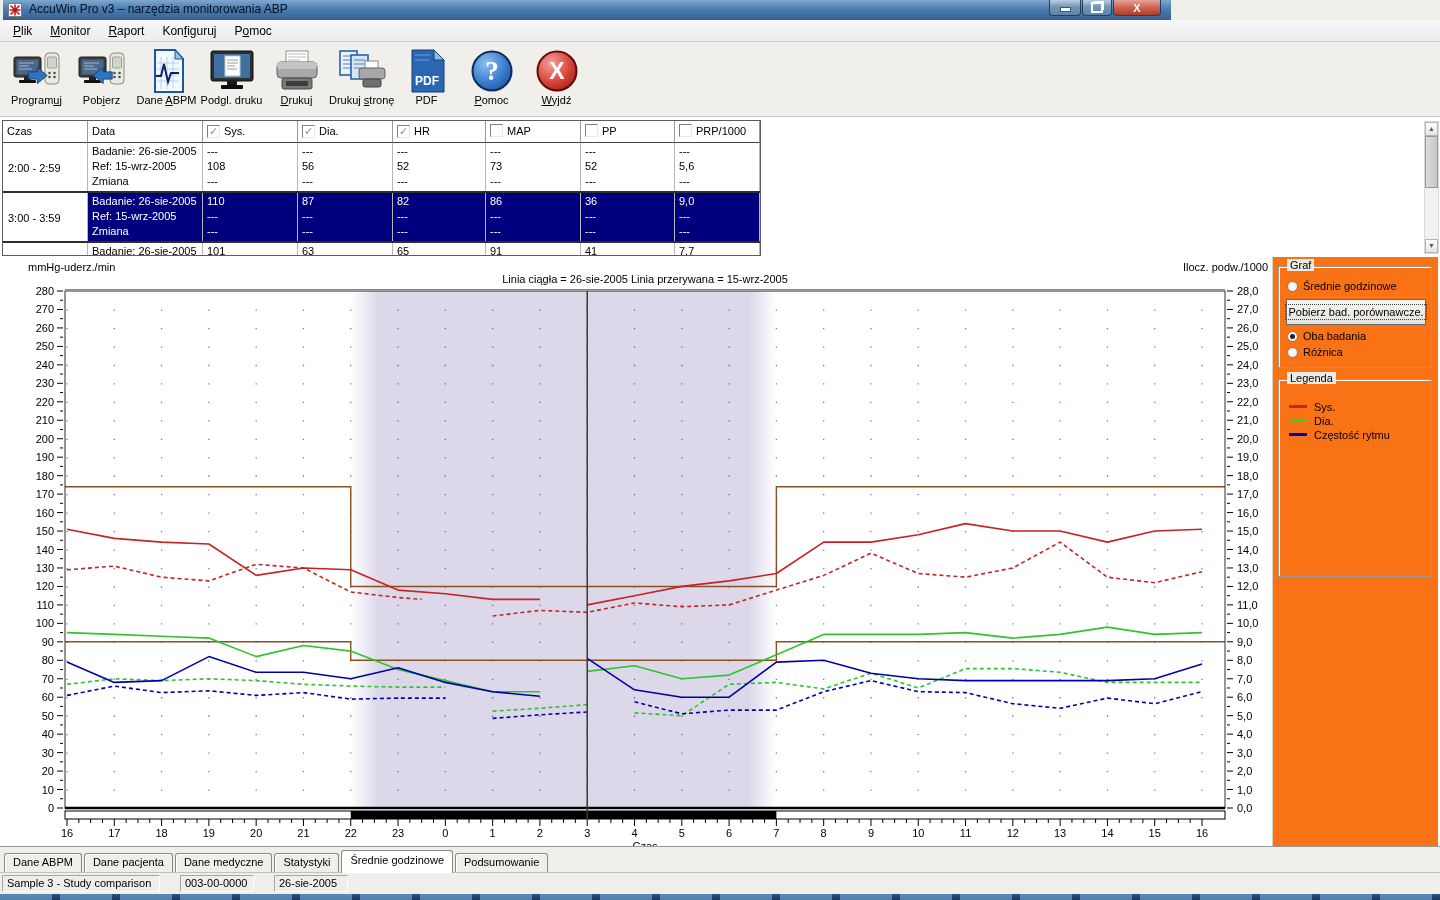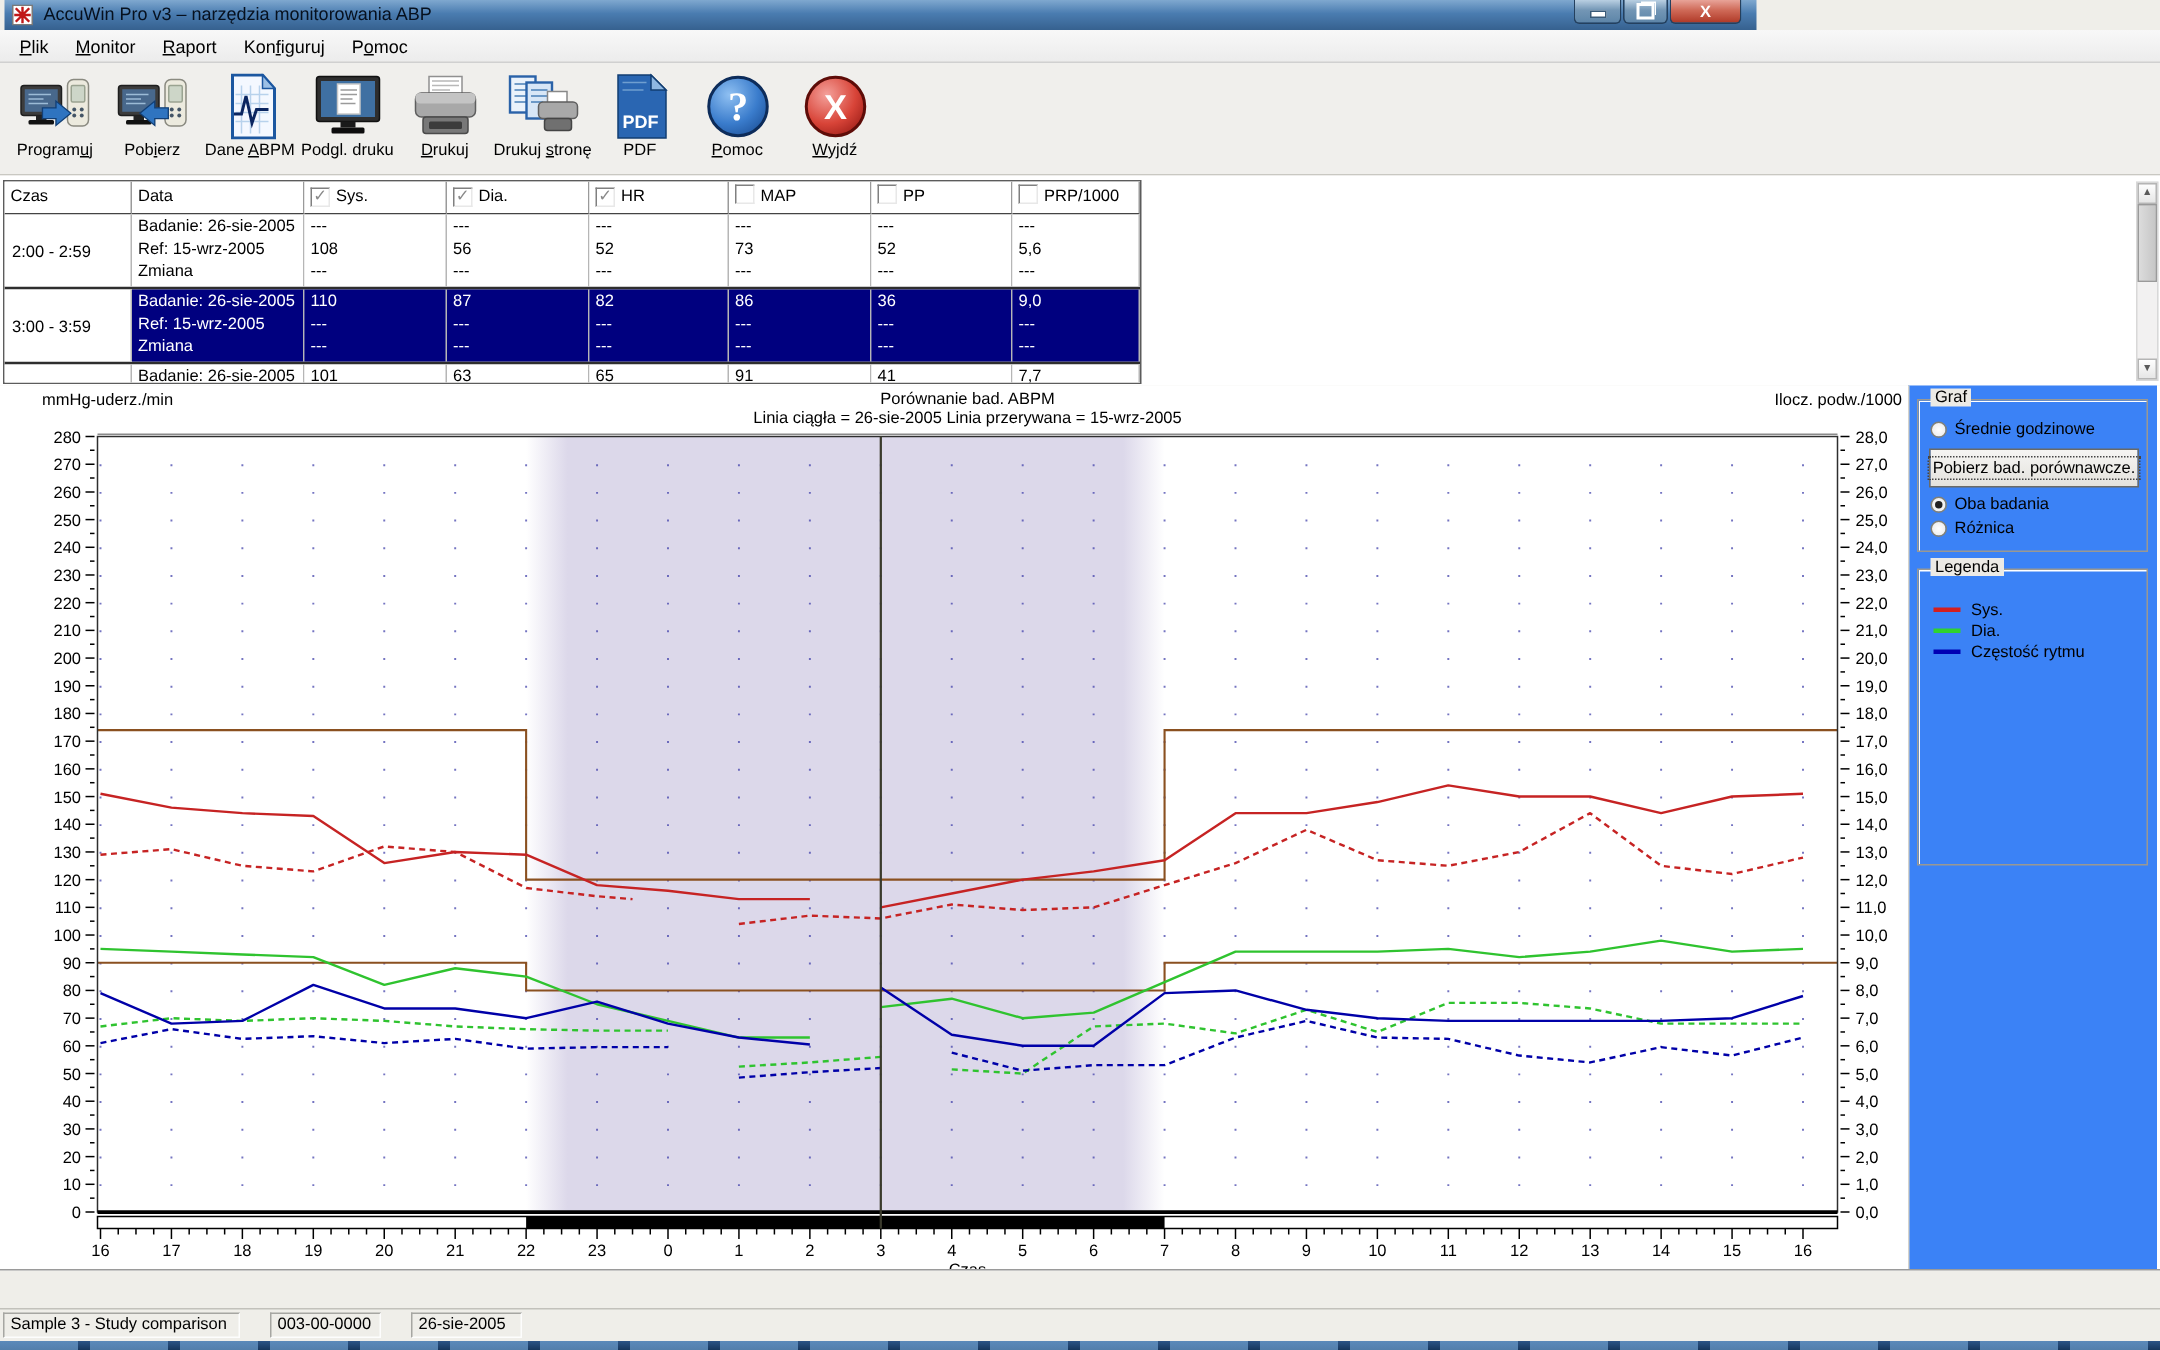--- a/index.html
+++ b/index.html
@@ -67,21 +67,21 @@
     border-bottom:1px solid #9a9a9a;box-sizing:border-box;}
   .chart-head{position:absolute;font-size:11px;color:#000;white-space:nowrap;}
   #unit-left{left:28px;top:4px;}
   #ctitle{left:65px;top:3px;width:1160px;text-align:center;}
   #csub{left:65px;top:16px;width:1160px;text-align:center;}
   #unit-right{left:1183px;top:4px;width:88px;overflow:hidden;}
   #chart-svg{position:absolute;left:0;top:0;}
 
   
   #rightpanel{position:absolute;left:1272px;top:0;width:166px;height:589px;
-    background:#3b82f6;border-left:1px solid #d5d3cc;box-sizing:border-box;}
+    background:#f97316;border-left:1px solid #d5d3cc;box-sizing:border-box;}
   .grp{position:absolute;border:1px solid #9a9892;box-shadow:inset 1px 1px 0 #fff;}
   .grp-title{position:absolute;top:-8px;left:8px;background:#eceae5;padding:0 3px;font-size:11px;}
   #grafbox{left:5px;top:9px;width:152px;height:100px;}
   #legendbox{left:5px;top:122px;width:152px;height:196px;}
   .radio-row{position:absolute;left:8px;font-size:11px;display:flex;align-items:center;height:14px;}
   .radio{display:inline-block;width:11px;height:11px;border-radius:50%;border:1px solid #808078;
     background:radial-gradient(#fff,#e8e8e8);margin-right:5px;box-sizing:border-box;position:relative;}
   .radio.sel:after{content:"";position:absolute;left:2px;top:2px;width:5px;height:5px;border-radius:50%;background:#222;}
   #gbtn{position:absolute;left:7px;top:32px;width:138px;height:24px;
     background:linear-gradient(#f6f5f3,#e4e2dd);border:1px solid #6a6a66;
@@ -728,21 +728,20 @@
         <text x="965.5423" y="580" text-anchor="middle" font-size="11">11</text>
         <text x="1012.834" y="580" text-anchor="middle" font-size="11">12</text>
         <text x="1060.1257" y="580" text-anchor="middle" font-size="11">13</text>
         <text x="1107.4174" y="580" text-anchor="middle" font-size="11">14</text>
         <text x="1154.7091" y="580" text-anchor="middle" font-size="11">15</text>
         <text x="1202.0008" y="580" text-anchor="middle" font-size="11">16</text>
         <text x="645" y="593" text-anchor="middle" font-size="11">Czas</text>
         <line x1="587.2087" y1="34" x2="587.2087" y2="562" stroke="#3a3a2c" stroke-width="1.5"></line>
       </svg>
     <div class="chart-head" id="unit-left">mmHg-uderz./min</div>
-    <div class="chart-head" id="ctitle">Porównanie bad. ABPM</div>
     <div class="chart-head" id="csub">Linia ciągła = 26-sie-2005  Linia przerywana = 15-wrz-2005</div>
     <div class="chart-head" id="unit-right">Ilocz. podw./1000</div>
 
     <div id="rightpanel">
       <div class="grp" id="grafbox">
         <span class="grp-title">Graf</span>
         <div class="radio-row" style="top:12px">
           <span class="radio" id="rad0"></span>
           <span>Średnie godzinowe</span>
         </div>
@@ -771,20 +770,21 @@
    </div>
             <div class="leg-row" style="top:48px">
      <span class="leg-swatch" style="background:#0000b4"></span>
      <span>Częstość rytmu</span>
    </div>
           </div>
       </div>
     </div>
   </div>
 
+  <div id="tabbar"><div class="tab">Dane ABPM</div><div class="tab">Dane pacjenta</div><div class="tab">Dane medyczne</div><div class="tab">Statystyki</div><div class="tab active">Średnie godzinowe</div><div class="tab">Podsumowanie</div></div>
 
   <div id="statusbar">
       <div class="spanel" style="width:158px">Sample 3 - Study comparison</div>
       <div class="spanel" style="width:74px">003-00-0000</div>
       <div class="spanel" style="width:74px">26-sie-2005</div>
     </div>
 
   <div id="taskbar-sliver"></div>
 </div>
 

